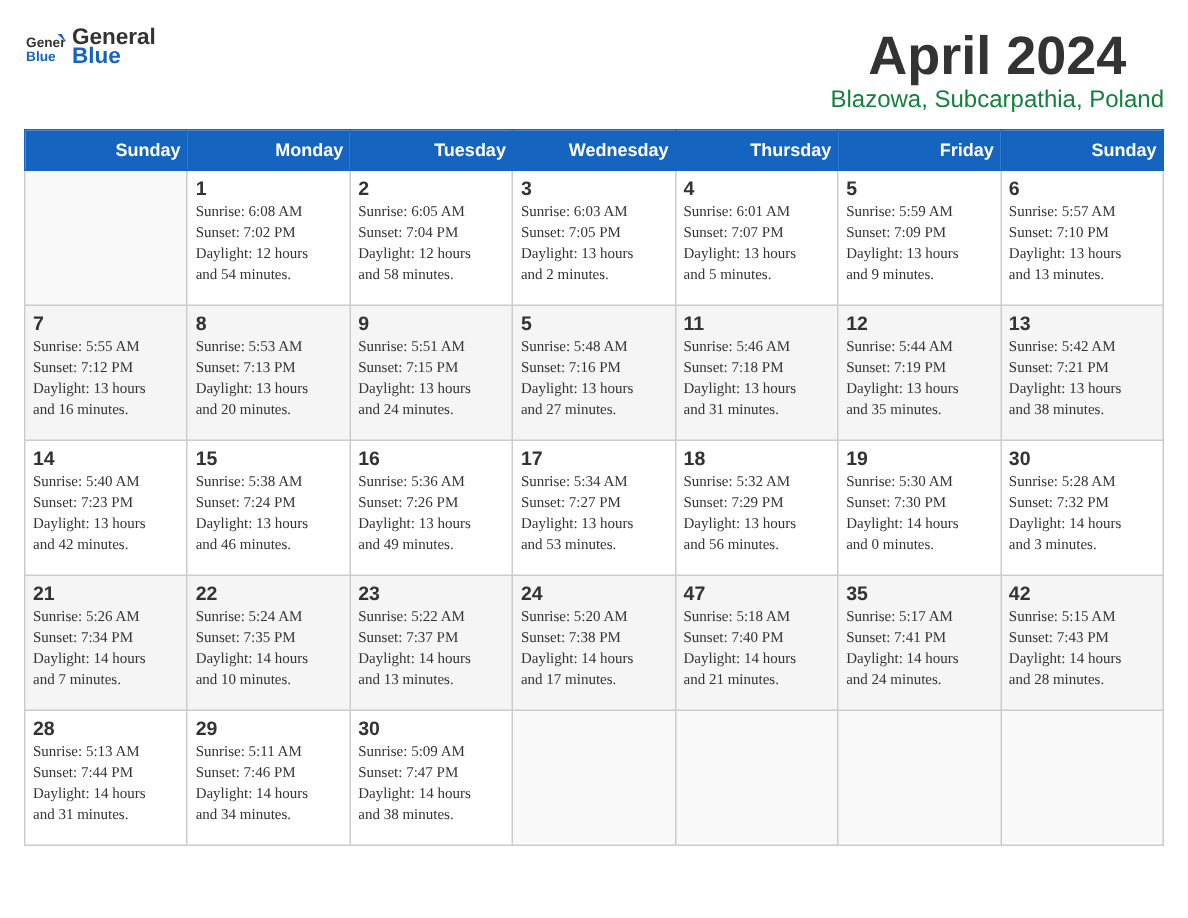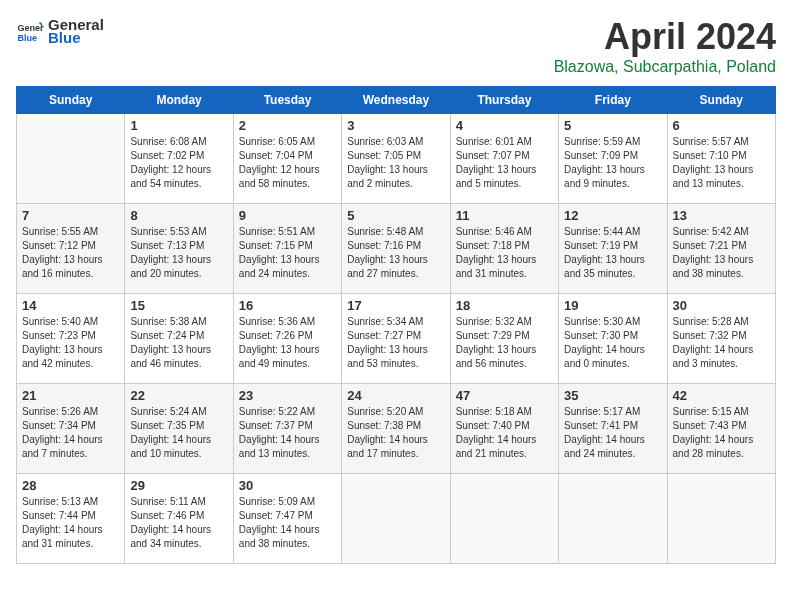--- a/index.html
+++ b/index.html
@@ -19,41 +19,41 @@
     .logo {
       display: flex;
       align-items: center;
       gap: 4px;
     }
     .logo-icon {
       width: 28px;
       height: 28px;
     }
     .title-area {
-      text-align: right;
+      text-align: center;
     }
     .month-title {
       font-size: 36px;
       font-weight: bold;
       color: #333;
     }
     .location-title {
       font-size: 16px;
       color: #15803d;
     }
     .calendar {
       width: 100%;
       border-collapse: collapse;
       font-size: 11px;
     }
     .calendar th {
       background: #1565c0;
       color: #fff;
       padding: 6px 4px;
-      text-align: center;
+      text-align: right;
       font-size: 12px;
       border: 1px solid #1565c0;
     }
     .calendar td {
       border: 1px solid #ccc;
       vertical-align: top;
       padding: 4px 5px;
       width: 14.28%;
       min-height: 80px;
       height: 90px;
@@ -62,20 +62,21 @@
       font-size: 13px;
       font-weight: bold;
       color: #333;
       display: block;
       margin-bottom: 2px;
     }
     .day-info {
       font-size: 10px;
       color: #333;
       line-height: 1.4;
+      font-family: Liberation Serif, serif;
     }
     .empty-cell {
       background: #f9f9f9;
     }
     .row-alt td {
       background: #f5f5f5;
     }
   </style>
 </head>
 <body>

